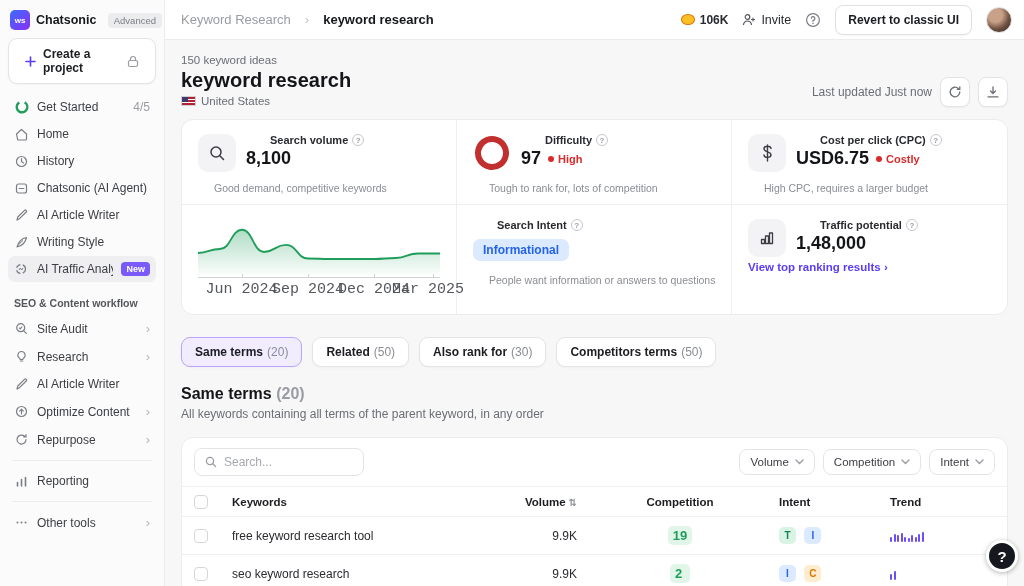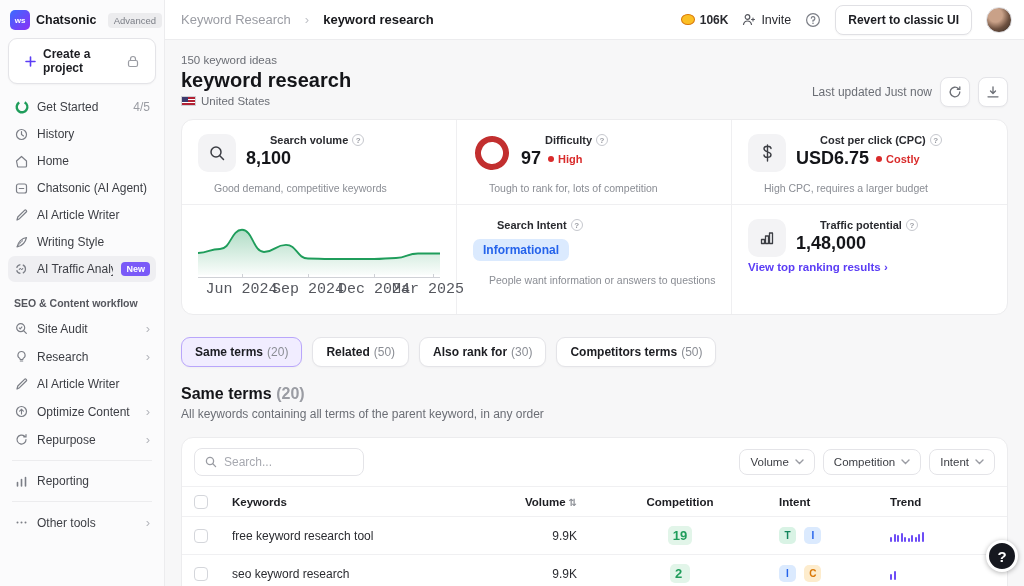--- a/index.html
+++ b/index.html
@@ -165,33 +165,33 @@
           <svg class="i" width="14" height="14" viewBox="0 0 14 14">
             <circle cx="7" cy="7" r="5.3" fill="none" stroke="#1f9d5b" stroke-width="2.4" stroke-dasharray="27 7" transform="rotate(-60 7 7)"></circle>
           </svg>
         </span>
       <span class="lbl">Get Started</span>
       <span class="nav-meta">4/5</span>
     </div>
     <div class="nav-item">
       <span class="ico">
           <svg class="i" width="13" height="13" viewBox="0 0 13 13">
+            <path d="M1.5 6 6.5 1.5 11.5 6v5a1 1 0 0 1-1 1h-7a1 1 0 0 1-1-1z" fill="none" stroke="currentColor" stroke-width="1.2" stroke-linejoin="round"></path>
+          </svg>
+        </span>
+      <span class="lbl">Home</span>
+    </div>
+    <div class="nav-item">
+      <span class="ico">
+          <svg class="i" width="13" height="13" viewBox="0 0 13 13">
             <circle cx="6.5" cy="6.5" r="5" fill="none" stroke="currentColor" stroke-width="1.2"></circle>
             <path d="M6.5 3.5v3l2 1.4" fill="none" stroke="currentColor" stroke-width="1.2" stroke-linecap="round"></path>
           </svg>
         </span>
       <span class="lbl">History</span>
-    </div>
-    <div class="nav-item">
-      <span class="ico">
-          <svg class="i" width="13" height="13" viewBox="0 0 13 13">
-            <path d="M1.5 6 6.5 1.5 11.5 6v5a1 1 0 0 1-1 1h-7a1 1 0 0 1-1-1z" fill="none" stroke="currentColor" stroke-width="1.2" stroke-linejoin="round"></path>
-          </svg>
-        </span>
-      <span class="lbl">Home</span>
     </div>
     <div class="nav-item">
       <span class="ico">
           <svg class="i" width="13" height="13" viewBox="0 0 13 13">
             <rect x="1.5" y="2" width="10" height="9" rx="2" fill="none" stroke="currentColor" stroke-width="1.2"></rect>
             <path d="M4.3 6.5h4.4" stroke="currentColor" stroke-width="1.2" stroke-linecap="round"></path>
           </svg>
         </span>
       <span class="lbl">Chatsonic (AI Agent)</span>
     </div>

